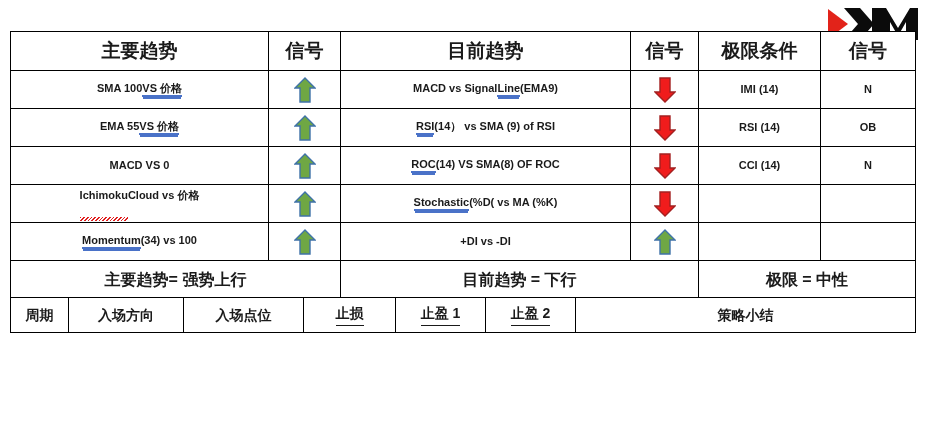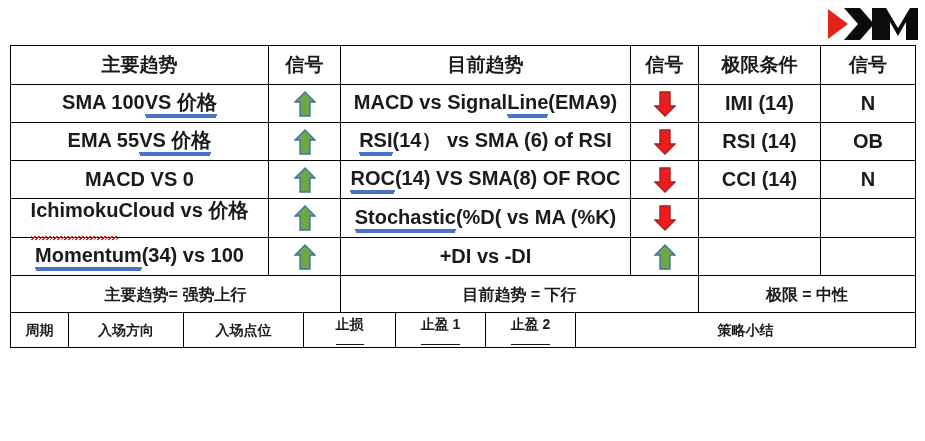--- a/index.html
+++ b/index.html
@@ -29,56 +29,56 @@
     left: 826px;
     width: 92px;
     height: 40px;
   }
   .logo svg { display: block; }
 
   
   .tbl-wrap {
     position: absolute;
     left: 10px;
-    top: 45px;
+    top: 31px;
     width: 905px;
   }
   table.grid {
     border-collapse: collapse;
     table-layout: fixed;
     width: 905px;
     background: #ffffff;
   }
   table.grid td, table.grid th {
     border: 1.6px solid #000000;
     padding: 0;
     text-align: center;
     vertical-align: middle;
     font-weight: bold;
     color: #1a1a1a;
     background: #ffffff;
   }
   .r-head td { height: 38px; font-size: 19px; }
-  .r-body td { height: 37px; font-size: 20px; }
+  .r-body td { height: 37px; font-size: 11px; }
   .r-sum  td { height: 37px; font-size: 16px; margin-top: 47px; }
   .r-exec td { height: 38px; font-size: 16px; }
   .r-sh   td { height: 34px; font-size: 14px; background: #e6e6e6; }
   .r-sv   td { height: 36px; font-size: 16px; }
 
   .cell-txt { display: inline-block; line-height: 1.1; }
 
   
   .ul-blue {
     border-bottom: 2px solid #4a72c8;
     box-shadow: 0 3px 0 -1px #4a72c8;
     padding-bottom: 1px;
   }
   .ul-black {
     border-bottom: 1.6px solid #1a1a1a;
-    padding-bottom: 12px;
+    padding-bottom: 4px;
   }
   .ul-squig {
     position: relative;
     padding-bottom: 16px;
   }
   .ul-squig::after {
     content: "";
     position: absolute;
     left: 0; right: 0; bottom: -3px;
     height: 4px;
@@ -151,21 +151,21 @@
 
       <tr class="r-body">
         <td><span class="cell-txt">EMA 55  </span><span class="cell-txt ul-blue">VS  价格</span></td>
         <td>
           <span class="arrow">
             <svg width="22" height="26" viewBox="0 0 22 26">
                   <polygon points="11,1 21,11 16,11 16,25 6,25 6,11 1,11" fill="#6FA744" stroke="#3F72A8" stroke-width="1.4"></polygon>
                 </svg>
           </span>
         </td>
-        <td><span class="cell-txt ul-blue">RSI</span><span class="cell-txt">(14）  vs SMA (6) of RSI</span></td>
+        <td><span class="cell-txt ul-blue">RSI</span><span class="cell-txt">(14）  vs SMA (9) of RSI</span></td>
         <td>
           <span class="arrow">
             <svg width="22" height="26" viewBox="0 0 22 26">
                   <polygon points="11,25 1,15 6,15 6,1 16,1 16,15 21,15" fill="#F01C1C" stroke="#A32020" stroke-width="1.4"></polygon>
                 </svg>
           </span>
         </td>
         <td><span class="cell-txt">RSI (14)</span></td>
         <td><span class="cell-txt">OB</span></td>
       </tr>

